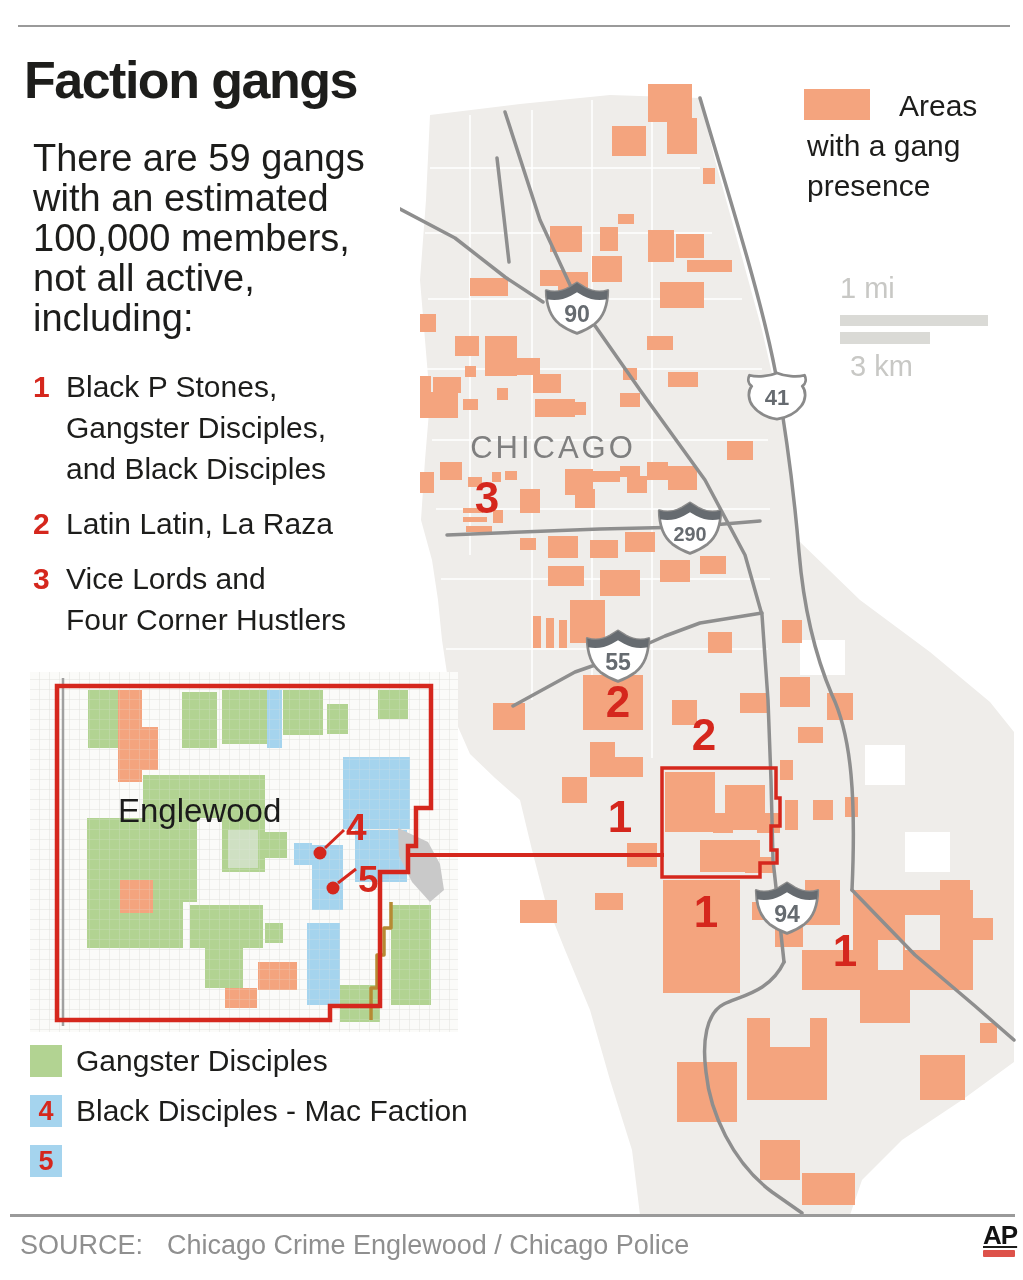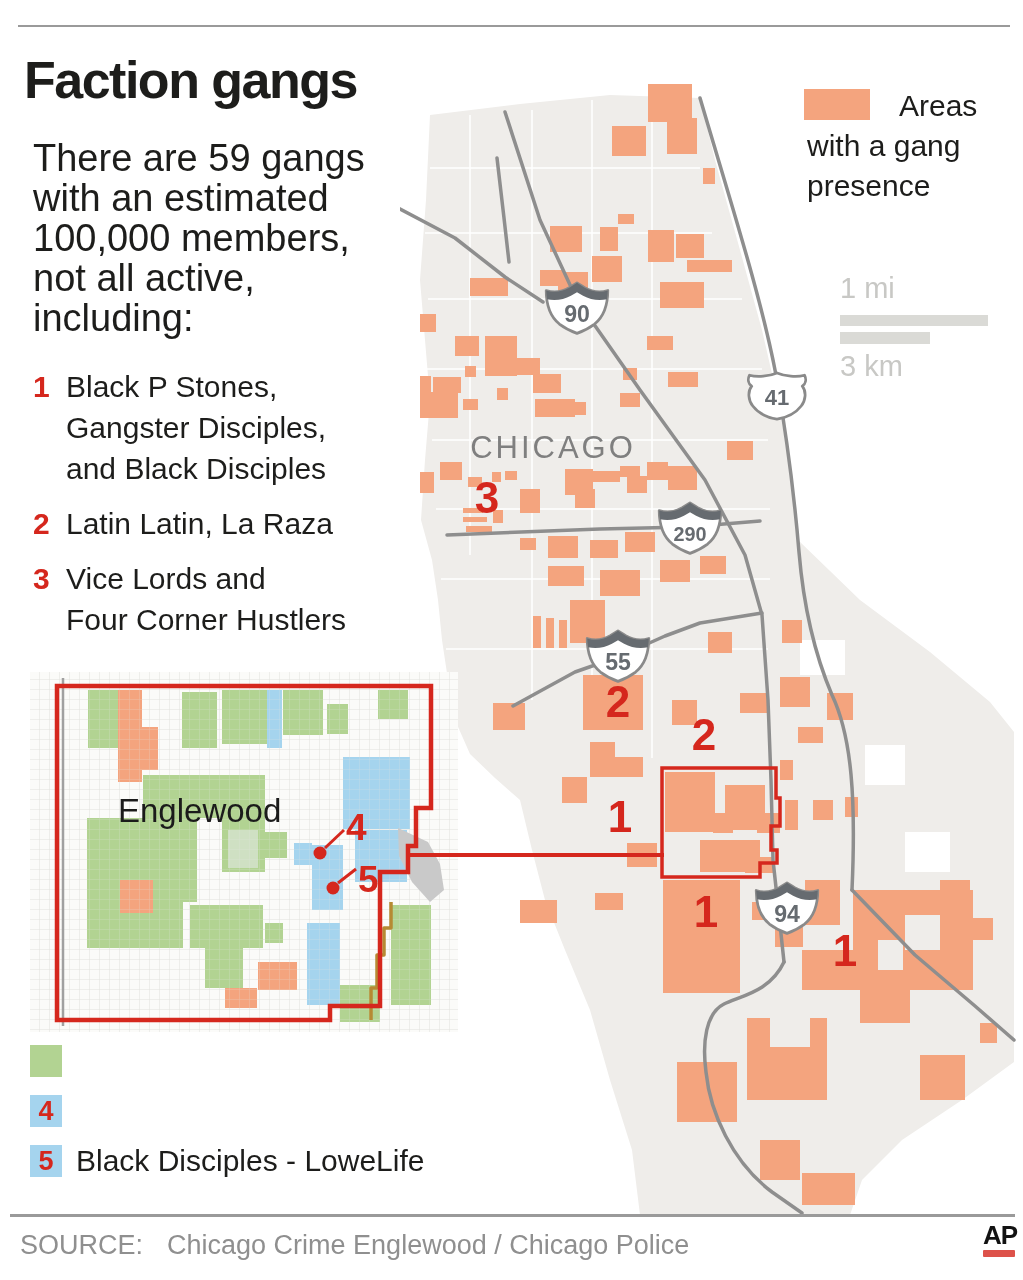--- a/index.html
+++ b/index.html
@@ -19,21 +19,21 @@
   .gang-label{font-size:30px;line-height:41px;white-space:pre-line;}
 
   #map-legend{left:785px;top:86px;width:195px;margin-left:22px;}
   #map-legend .swatch{position:absolute;left:-3px;top:3px;width:66px;height:31px;background:var(--gang-area-orange,#f4a47e);}
   #map-legend .legend-text{font-size:30px;line-height:40px;white-space:pre-line;text-indent:92px;}
 
   #scale{left:840px;top:272px;width:160px;color:var(--scale-gray,#c8c8c5);font-size:29px;}
   #scale .bar1{position:absolute;left:0;top:43px;width:148px;height:11px;background:var(--scale-bar,#dadad6);}
   #scale .bar2{position:absolute;left:0;top:60px;width:90px;height:12px;background:var(--scale-bar,#dadad6);}
   #scale .mi{position:absolute;left:0;top:0;}
-  #scale .km{position:absolute;left:0;top:78px;}
+  #scale .km{position:absolute;left:10px;top:78px;}
 
   svg{position:absolute;display:block;}
   svg text{font-family:"Liberation Sans", sans-serif;}
   #main-map{left:400px;top:80px;}
   #inset-map{left:30px;top:672px;z-index:2;}
   #connector{left:409px;top:853px;width:255px;height:4px;background:var(--accent-red,#d5271d);z-index:3;}
 
   .city{fill:var(--city-fill,#efedea);}
   .street{stroke:#ffffff;stroke-width:2;opacity:.75;fill:none;}
   .patch{fill:var(--gang-area-orange,#f4a47e);}
@@ -61,21 +61,21 @@
   #bottom-legend{left:30px;top:1044px;width:520px;}
   .bl-row{display:flex;align-items:center;height:34px;margin-bottom:16px;}
   .bl-swatch{width:32px;height:32px;flex:0 0 32px;display:flex;align-items:center;justify-content:center;}
   .bl-swatch.green-sw{background:var(--gd-green,#b2d392);}
   .bl-swatch.blue-sw{background:var(--bd-blue,#a5d4ee);}
   .bl-swatch span{color:var(--accent-red,#d5271d);font-weight:bold;font-size:27px;}
   .bl-label{font-size:30px;margin-left:14px;}
 
   #source-line{left:20px;top:1230px;font-size:27px;color:var(--muted-gray,#8f8f8f);}
   #source-line .prefix{margin-right:24px;}
-  #ap-credit{left:983px;top:1222px;text-align:left;}
+  #ap-credit{left:983px;top:1222px;text-align:left;text-decoration:underline;}
   #ap-credit .ap{font-size:26px;font-weight:900;letter-spacing:-1px;color:#121212;line-height:26px;}
   #ap-credit .ap-red{width:32px;height:7px;background:var(--accent-red,#d5271d);opacity:.8;border-radius:1px;margin-top:2px;}
 </style>
 </head>
 <body style="--gang-area-orange: #f4a47e; --accent-red: #d5271d; --gd-green: #b2d392; --pale-green: #cfe0c3; --bd-blue: #a5d4ee; --city-fill: #efedea; --road-gray: #8e8e8e; --shield-gray: #666b70; --label-gray: #7f7f7f; --text-dark: #1d1d1b; --muted-gray: #8f8f8f; --scale-gray: #c8c8c5; --scale-bar: #dadad6; --olive: #b68a33; --rule-gray: #9a9a9a; --rail-gray: #c9c9c9;">
 
 <div id="top-rule" class="rule"></div>
 
 <div id="page-title" class="abs">Faction gangs</div>
 <div id="intro-text" class="abs">There are 59 gangs
@@ -357,31 +357,32 @@
     <circle class="marker" cx="333" cy="888" r="6.5"></circle>
     <text class="inset-num" x="358" y="892">5</text>
   </g>
 </svg>
 
 <div id="connector" class="abs"></div>
 
 <div id="bottom-legend" class="abs">
   <div class="bl-row">
     <div class="bl-swatch green-sw"></div>
+    <div class="bl-label">Gangster Disciples</div>
   </div>
   <div class="bl-row">
     <div class="bl-swatch blue-sw">
       <span>4</span>
     </div>
+    <div class="bl-label">Black Disciples - Mac Faction</div>
   </div>
   <div class="bl-row">
     <div class="bl-swatch blue-sw">
       <span>5</span>
     </div>
-    <div class="bl-label">Black Disciples - LoweLife</div>
   </div>
 </div>
 
 <div id="bottom-rule" class="rule"></div>
 
 <div id="source-line" class="abs">
   <span class="prefix">SOURCE:</span><span>Chicago Crime Englewood / Chicago Police</span>
 </div>
 
 <div id="ap-credit" class="abs">

